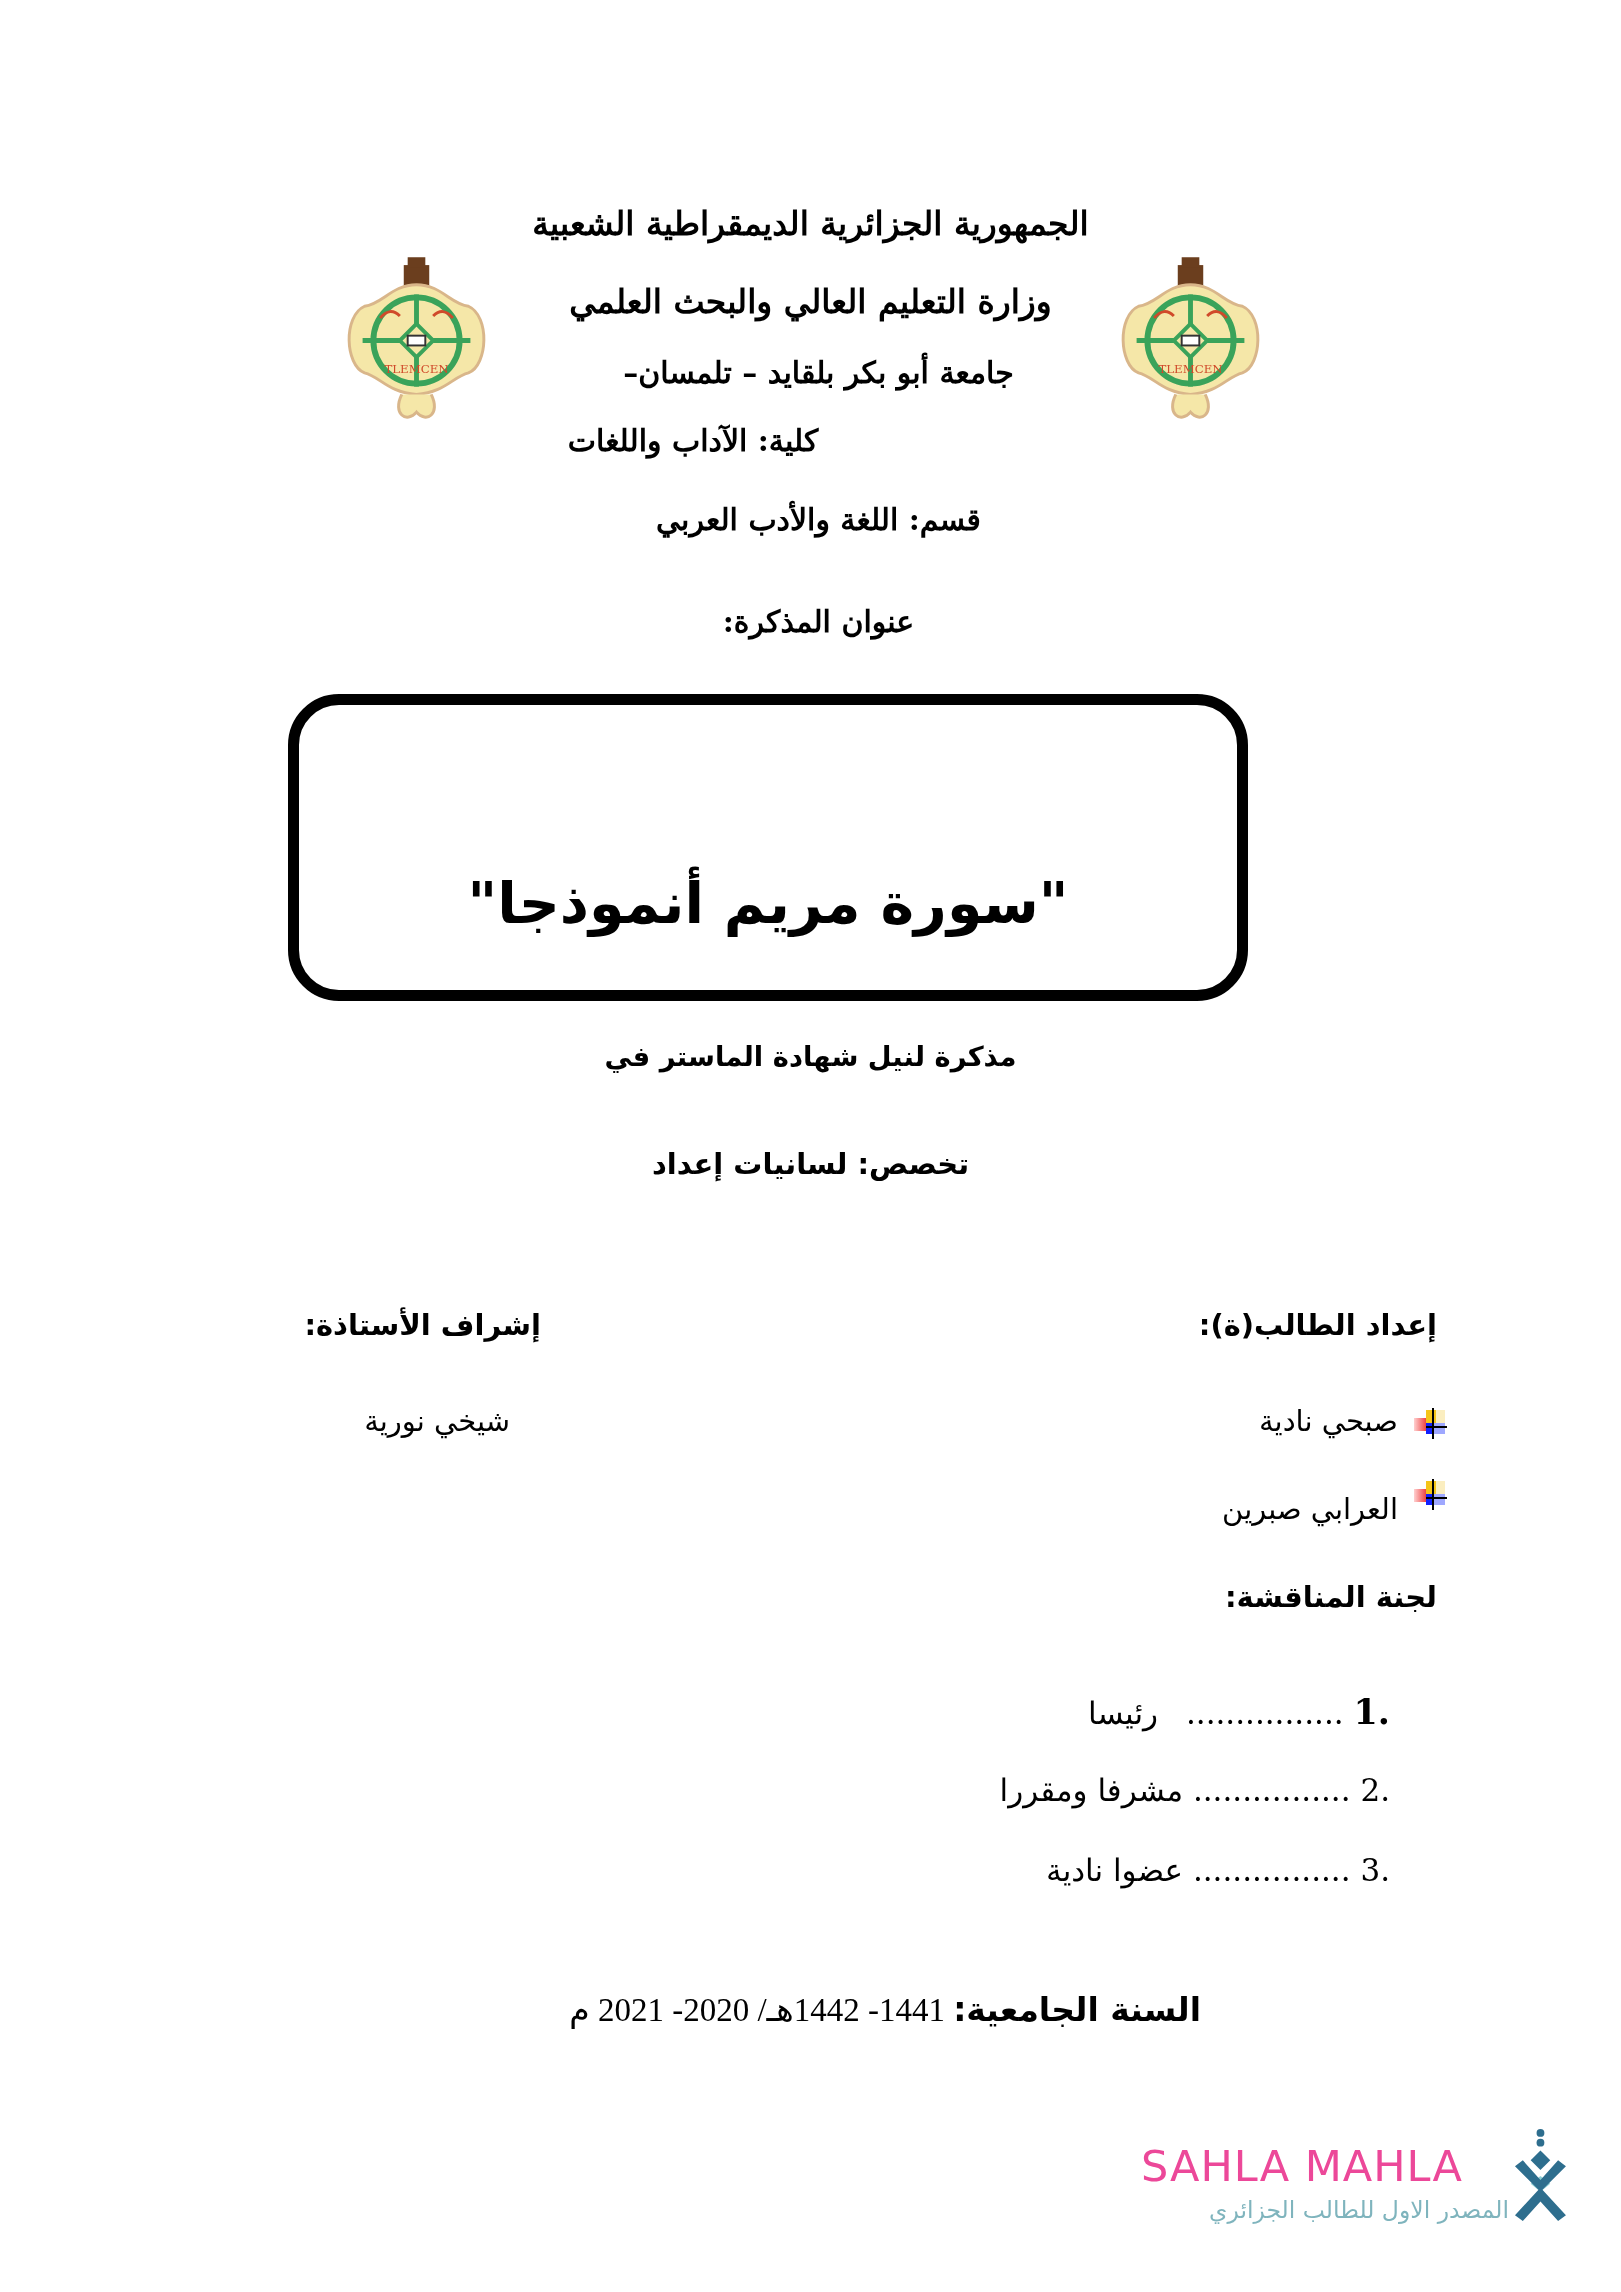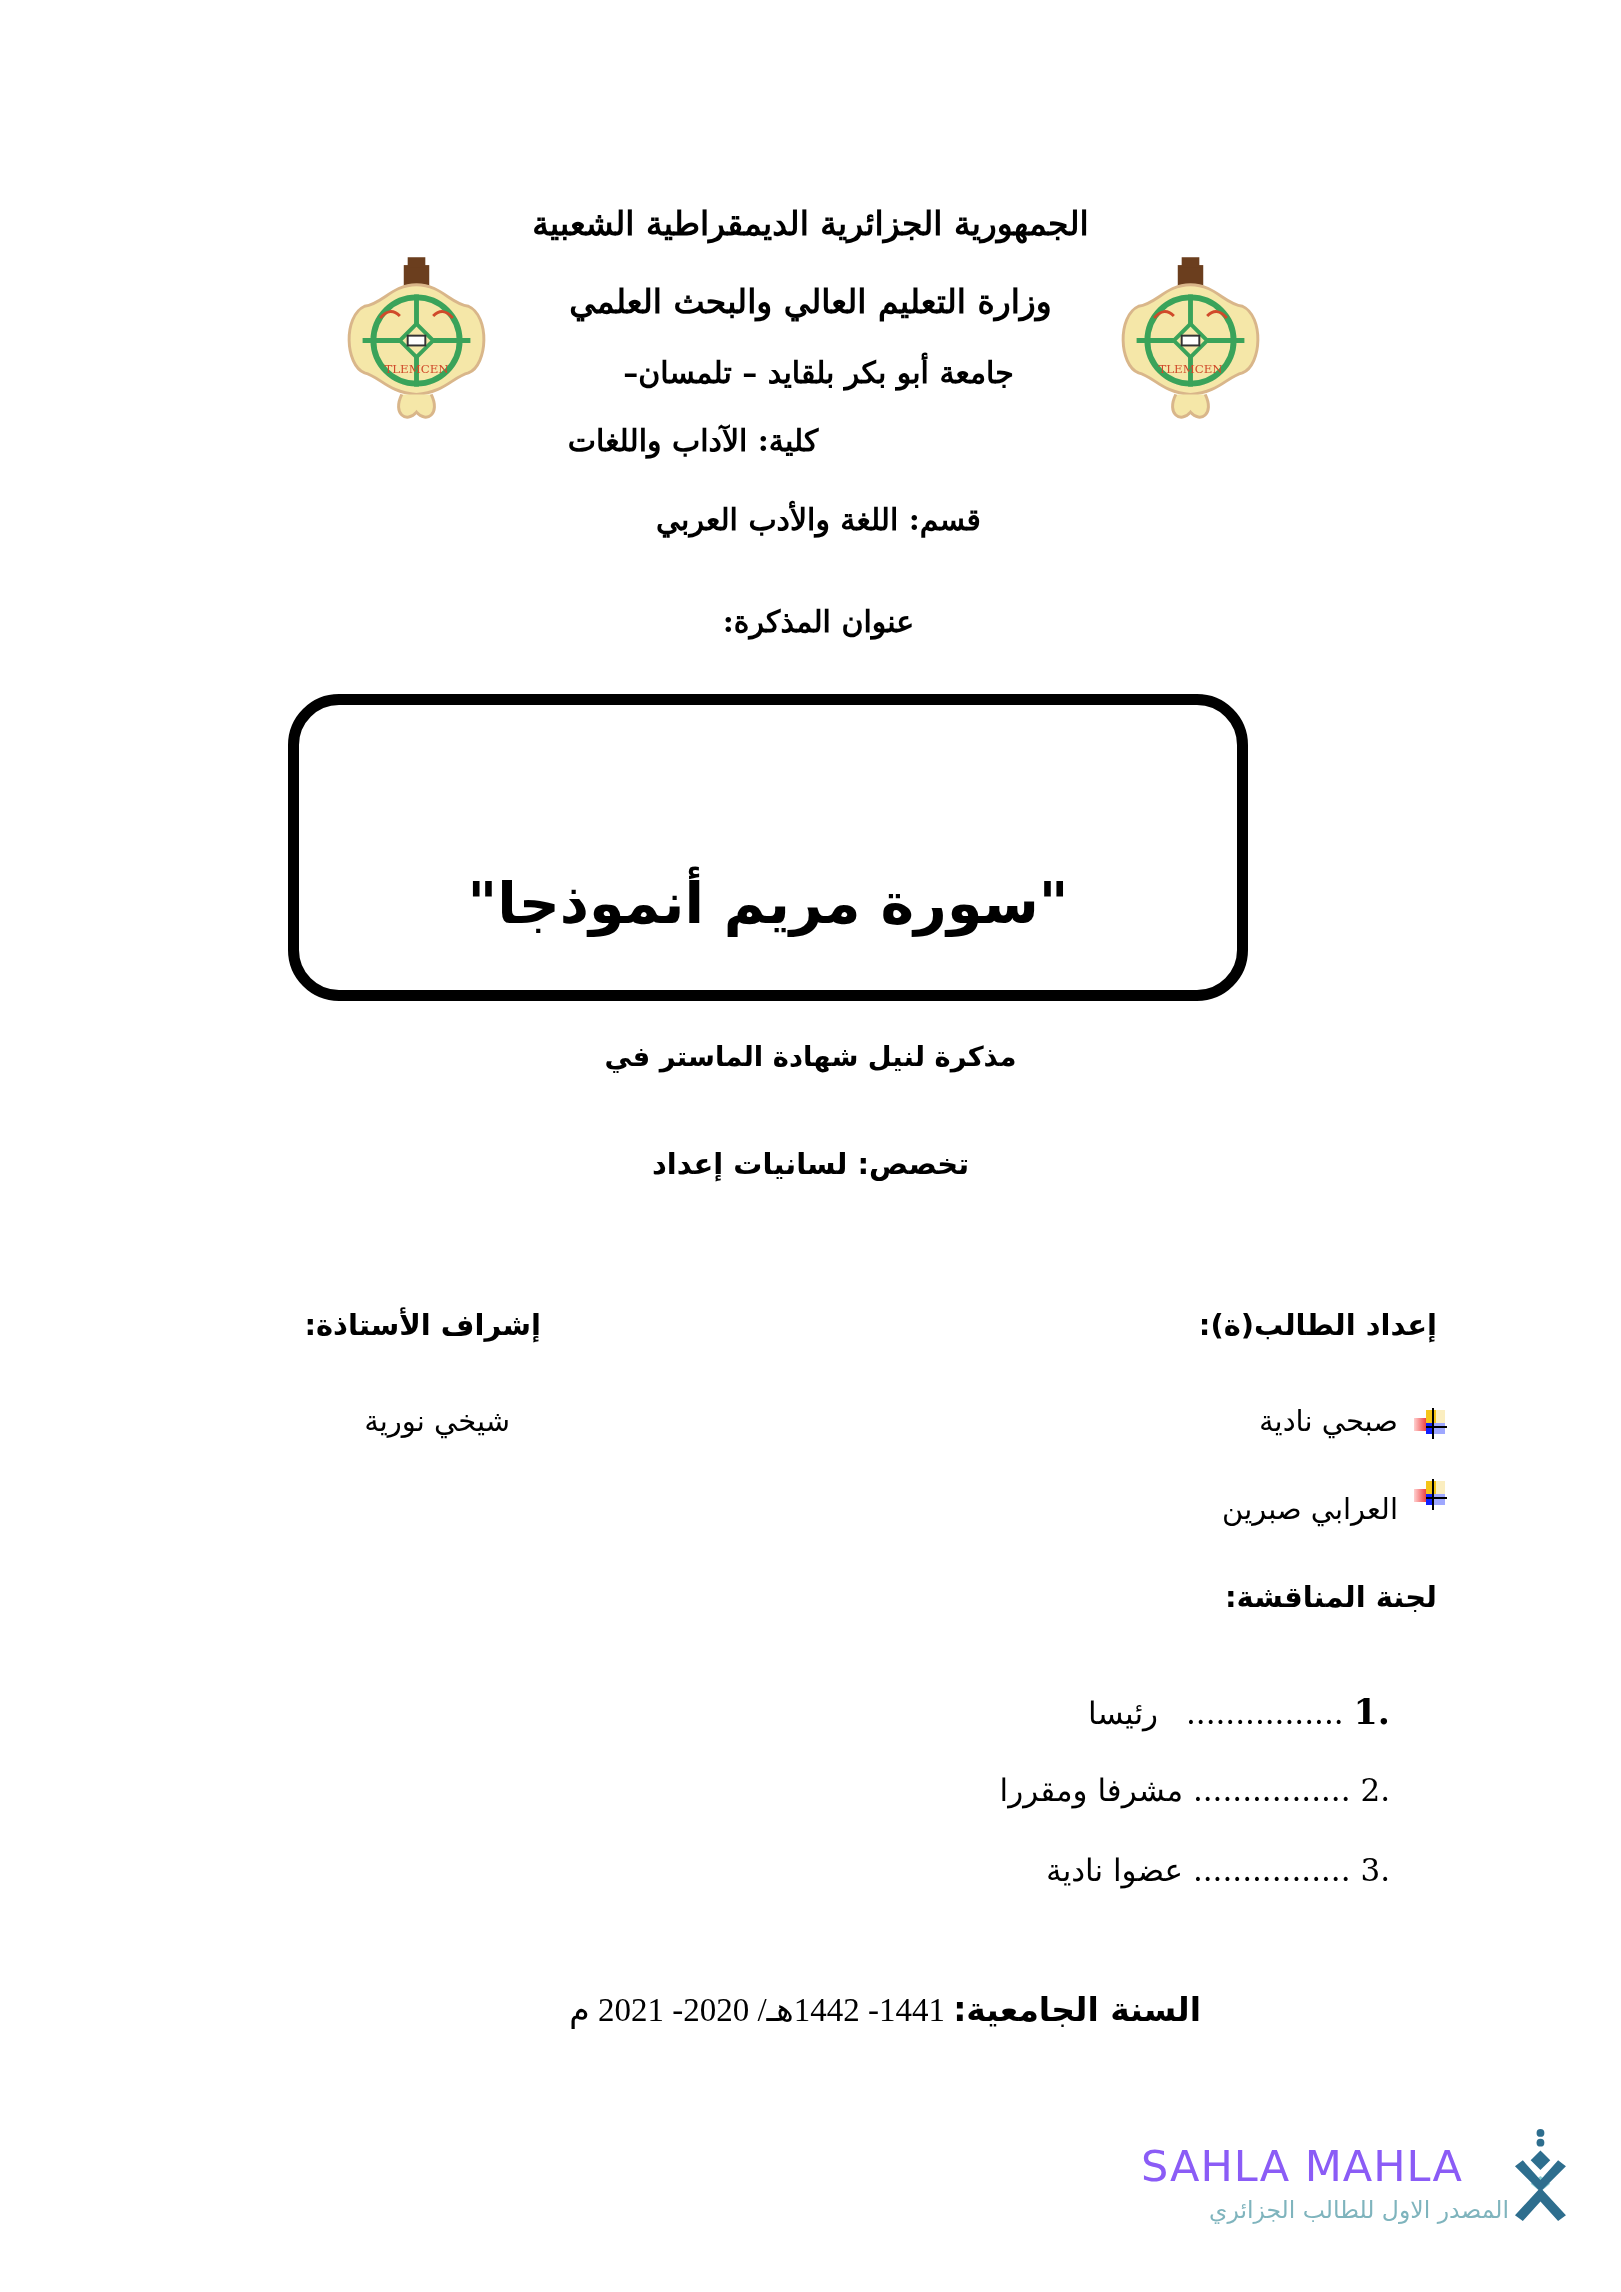--- a/index.html
+++ b/index.html
@@ -27,21 +27,21 @@
   .bullet .r { position:absolute; left:0; top:7.8px; width:11.8px; height:13.7px; background:linear-gradient(90deg,#ffd0d0,#ee4444); }
   .bullet .b { position:absolute; left:11.8px; top:12.7px; width:7.8px; height:11.8px; background:#1020ff; }
   .bullet .bl { position:absolute; left:19.6px; top:12.7px; width:11.8px; height:11.8px; background:#9fa8ff; }
   .bullet .v { position:absolute; left:17.6px; top:-2px; width:2.9px; height:31px; background:#000; }
   .bullet .h { position:absolute; left:11.8px; top:15.7px; width:21.6px; height:2.9px; background:#000; }
 
   .committee { font-family: "DejaVu Serif", "Liberation Serif", serif; font-size: 31px; direction: rtl; white-space: nowrap; }
   .year { font-size: 33px; direction: rtl; white-space: nowrap; font-family: "Liberation Serif", "DejaVu Serif", serif; }
   .year b { font-family: "DejaVu Sans", "Liberation Sans", sans-serif; }
 
-  .watermark-text { font-family: "DejaVu Sans", "Liberation Sans", sans-serif; color: #8b5cf6; font-size: 43px; letter-spacing: 1px; }
+  .watermark-text { font-family: "DejaVu Sans", "Liberation Sans", sans-serif; color: #ec4899; font-size: 43px; letter-spacing: 1px; }
   .watermark-sub { font-family: "DejaVu Sans", "Liberation Sans", sans-serif; color: #7fb4bd; font-size: 23.5px; direction: rtl; white-space: nowrap; }
 </style>
 </head>
 <body>
 
 <div class="abs ctr hdr-lg" style="left:0;width:1621px;top:204px;">الجمهورية الجزائرية الديمقراطية الشعبية</div>
 <div class="abs ctr hdr-lg" style="left:0;width:1621px;top:282px;">وزارة التعليم العالي والبحث العلمي</div>
 <div class="abs ctr hdr" style="left:0;width:1621px;top:355px;">جامعة أبو بكر بلقايد – تلمسان–</div>
 <div class="abs ctr hdr" style="left:0;width:1370px;top:423px;">كلية: الآداب واللغات</div>
 <div class="abs ctr hdr" style="left:0;width:1621px;top:502px;">قسم: اللغة والأدب العربي</div>

